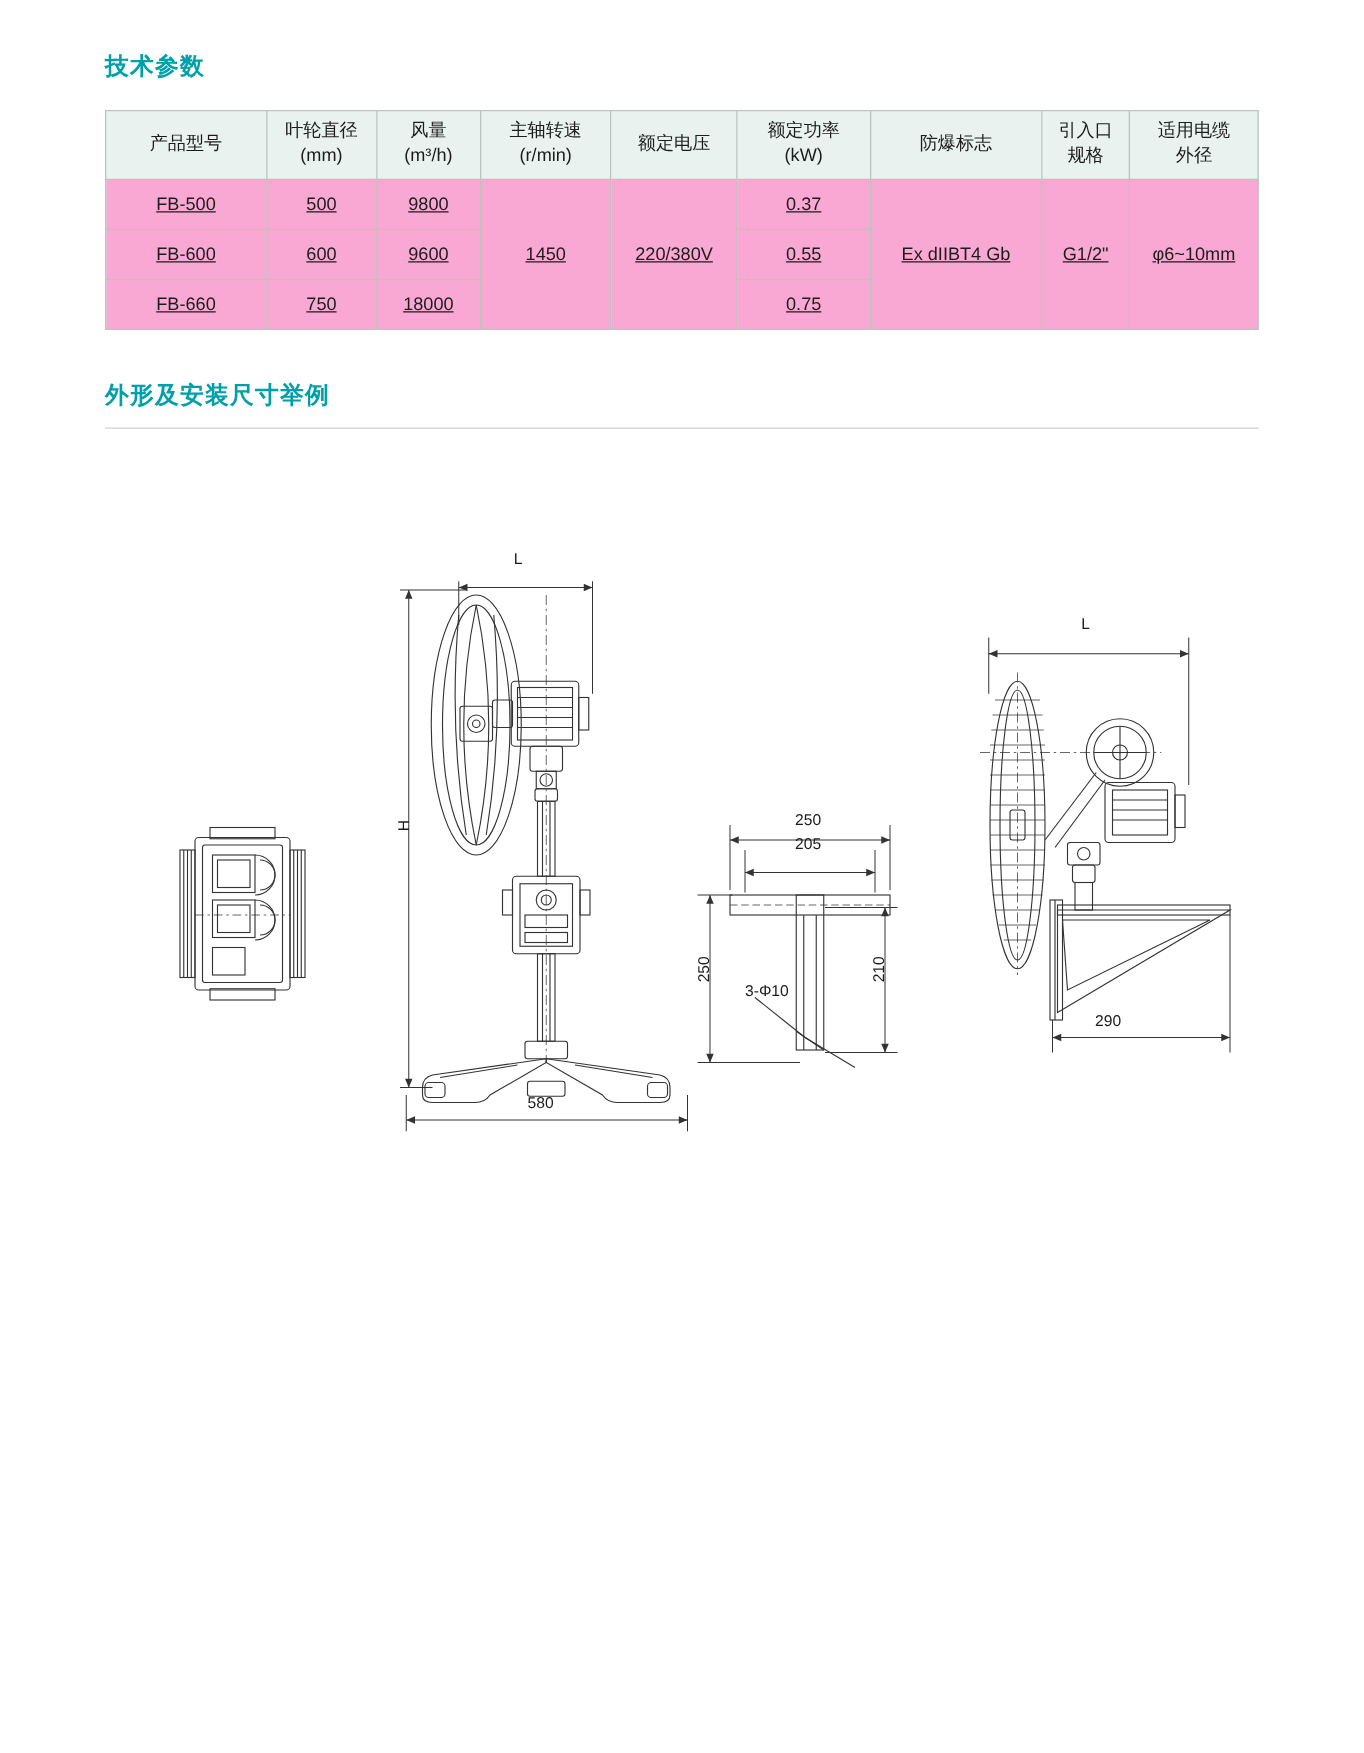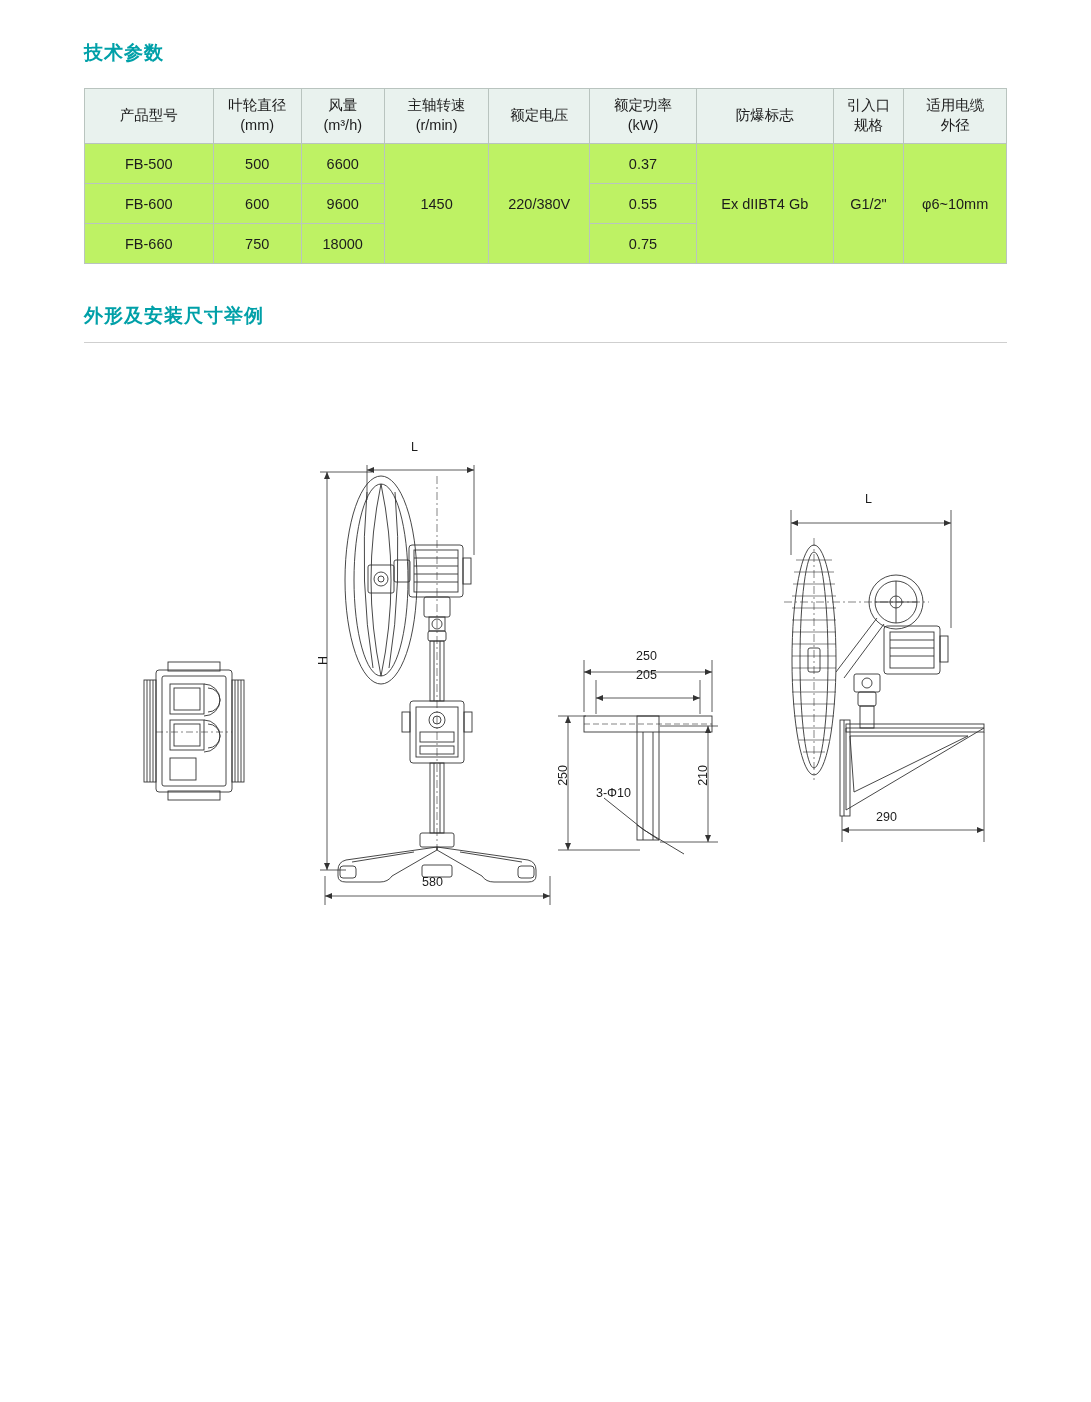--- a/index.html
+++ b/index.html
@@ -61,21 +61,22 @@
     padding: 0;
   }
   table.spec thead th {
     background: #e9f2ee;
     height: 54px;
     font-weight: normal;
     line-height: 1.35;
   }
   table.spec tbody td {
     height: 39px;
-    background: #bef264;
+    background: #f9a8d4;
+    text-decoration: underline;
   }
 
   
   col.c1 { width: 124px; }
   col.c2 { width: 85px; }
   col.c3 { width: 80px; }
   col.c4 { width: 101px; }
   col.c5 { width: 97px; }
   col.c6 { width: 103px; }
   col.c7 { width: 132px; }
@@ -157,21 +158,21 @@
           <th>
             <div>适用电缆</div>
             <div>外径</div>
           </th>
         </tr>
       </thead>
       <tbody>
         <tr>
           <td>FB-500</td>
           <td>500</td>
-          <td>6600</td>
+          <td>9800</td>
           <td rowspan="3">1450</td>
           <td rowspan="3">220/380V</td>
           <td>0.37</td>
           <td rowspan="3">Ex dIIBT4 Gb</td>
           <td rowspan="3">G1/2"</td>
           <td rowspan="3">φ6~10mm</td>
         </tr>
         <tr>
           <td>FB-600</td>
           <td>600</td>

